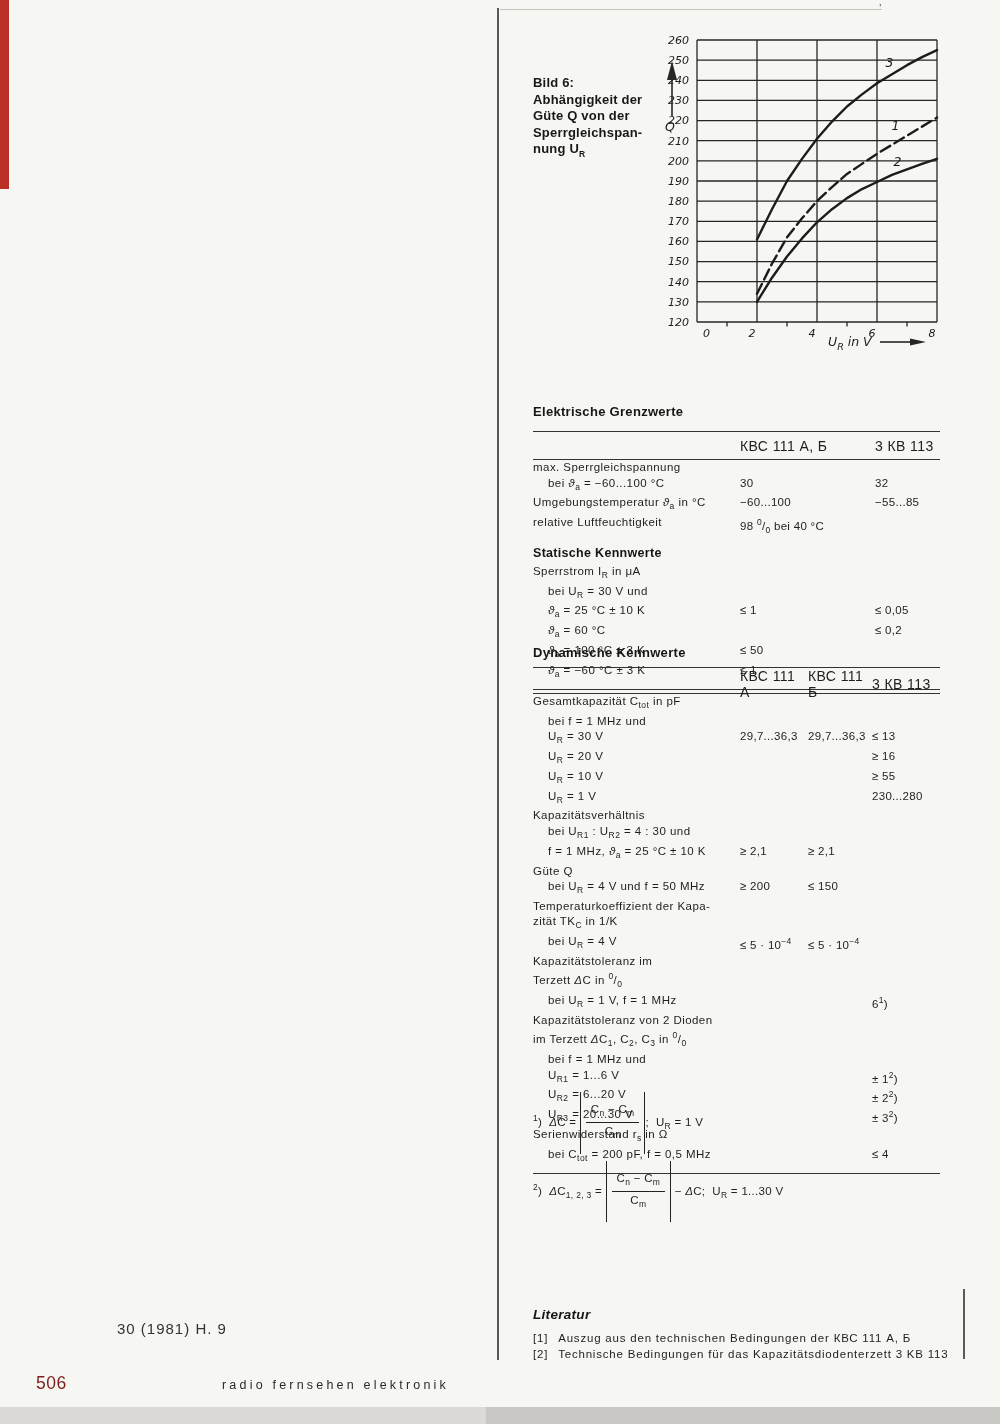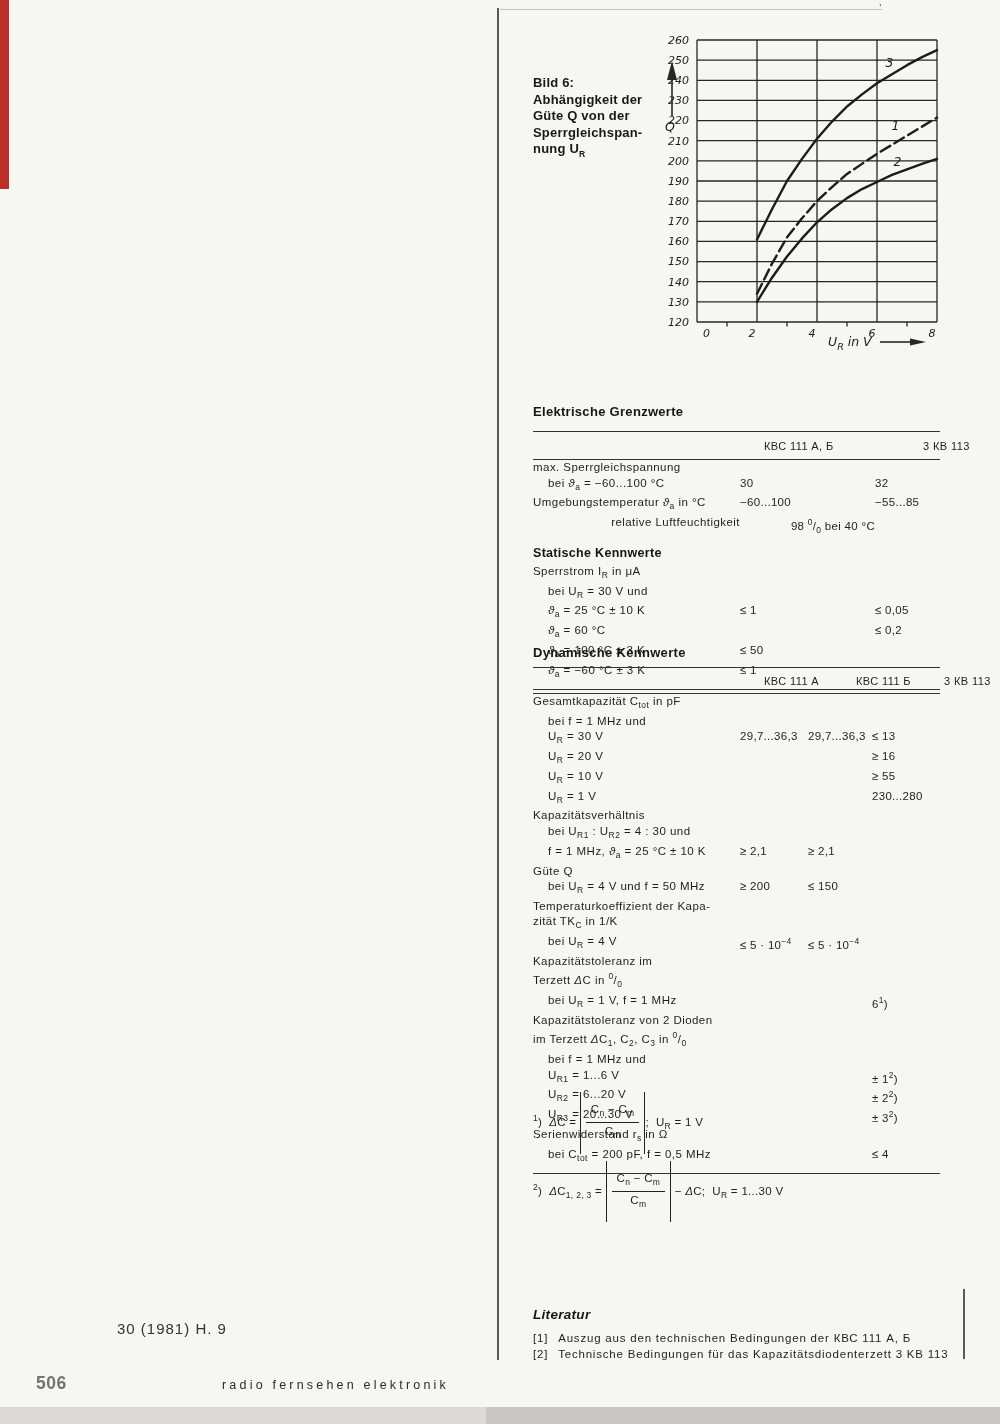--- a/index.html
+++ b/index.html
@@ -30,21 +30,21 @@
   svg.chart text.axis-label{font-size:12.5px;}
 
   
   .tablock{width:407px;font-size:11.5px;color:#1e1e1e;}
   .tbl1{left:533px;top:364px;margin-top:40px;}
   .tbl2{left:533px;top:645px;}
   .tbl-title{font-weight:700;font-size:13px;letter-spacing:.3px;color:#161616;}
   .rule{border-top:1.4px solid #333;height:0;}
   .tbl1 .rule-top{margin-top:12px;}
   .tbl2 .rule-top{margin-top:7px;}
-  .tbl-head{display:grid;align-items:center;height:27px;font-size:11px;letter-spacing:.4px;gap:24px;}
+  .tbl-head{display:grid;align-items:center;height:27px;font-size:14px;letter-spacing:.4px;}
   .tbl2 .tbl-head{height:25px;}
   .tbl-row{display:grid;line-height:15.5px;white-space:nowrap;}
   .tbl-row .lbl{letter-spacing:.45px;}
   .tbl-row .lbl.ind{padding-left:15px;}
   .tbl-row .val{letter-spacing:.3px;}
   .tbl-subhead{font-weight:700;font-size:12.5px;letter-spacing:.3px;margin:7px 0 4px 0;color:#161616;}
   .rule-bot{margin-top:6px;}
   sub{font-size:8.5px;}
   sup{font-size:8.5px;}
 
@@ -56,21 +56,21 @@
   .frac .den{display:block;padding-top:2px;}
   .absv{display:inline-block;vertical-align:middle;border-left:1.3px solid #222;border-right:1.3px solid #222;padding:2px 3px;}
 
   
   .lit{left:533px;top:1307px;width:432px;}
   .lit-title{font-weight:700;font-size:13.5px;letter-spacing:.3px;color:#161616;font-style:italic;}
   .lit-item{display:flex;gap:10px;font-size:11.5px;letter-spacing:.8px;line-height:15.5px;white-space:nowrap;}
   .lit-items{margin-top:9px;}
 
   
-  .pageno{left:36px;top:1373px;font-size:17.5px;font-weight:700;letter-spacing:.5px;color:#737373;}
+  .pageno{left:36px;top:1373px;font-size:17.5px;font-weight:400;letter-spacing:.5px;color:#7f1d1d;}
   .issue{left:117px;top:1320px;font-size:15px;letter-spacing:1px;color:#333;}
   .journal{left:222px;top:1378px;font-size:12.5px;letter-spacing:3.2px;color:#2a2a2a;}
 </style>
 </head>
 <body>
 
 <div class="abs red-bar"></div>
 <div class="abs hairline-top"></div>
 <div class="abs vline-left"></div>
 <div class="abs vline-right"></div>
@@ -161,21 +161,21 @@
       <div class="tbl-row" style="grid-template-columns: 207px 135px 65px;">
         <div class="lbl ind">bei <i>ϑ</i><sub>a</sub> = −60...100 °C</div>
         <div class="val">30</div>
         <div class="val">32</div>
       </div>
       <div class="tbl-row" style="grid-template-columns: 207px 135px 65px;">
         <div class="lbl">Umgebungstemperatur <i>ϑ</i><sub>a</sub> in °C</div>
         <div class="val">−60...100</div>
         <div class="val">−55...85</div>
       </div>
-      <div class="tbl-row" style="grid-template-columns: 207px 135px 65px; text-align: right;">
+      <div class="tbl-row" style="grid-template-columns: 207px 135px 65px;">
         <div class="lbl">relative Luftfeuchtigkeit</div>
         <div class="val">98 <sup>0</sup>/<sub>0</sub> bei 40 °C</div>
         <div class="val"></div>
       </div>
       <div class="tbl-subhead">Statische Kennwerte</div>
       <div class="tbl-row" style="grid-template-columns: 207px 135px 65px;">
         <div class="lbl">Sperrstrom I<sub>R</sub> in μA</div>
         <div class="val"></div>
         <div class="val"></div>
       </div>

